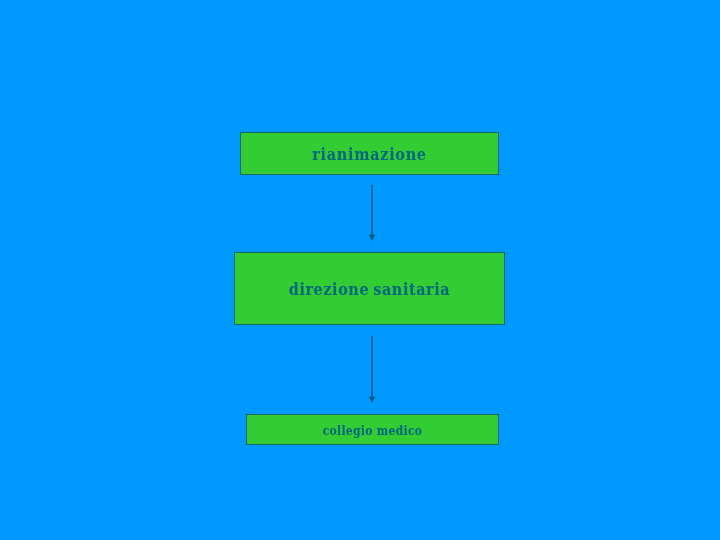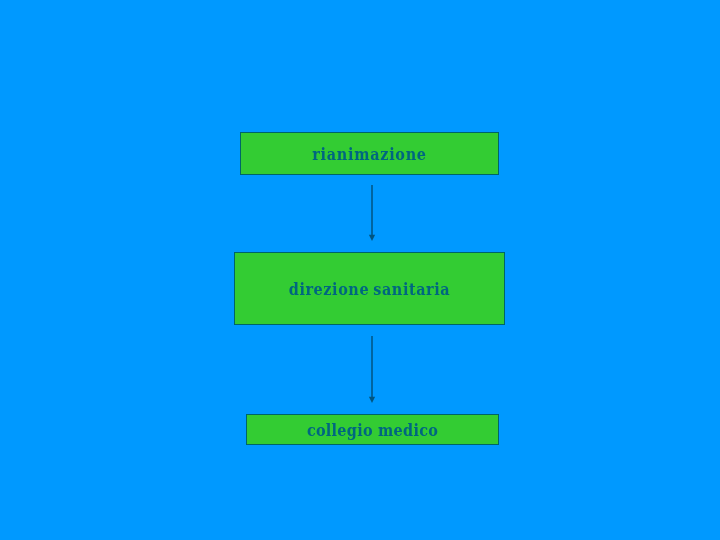--- a/index.html
+++ b/index.html
@@ -31,21 +31,21 @@
 
   <div class="node" id="node-0" style="left: 240px; top: 132px; width: 259px; height: 43px; background: rgb(51, 204, 51); border: 1px solid rgb(0, 102, 102);">
     <span class="node-label" id="label-0" style="color: rgb(0, 102, 128); font-size: 16px; line-height: 16px; height: 16px; letter-spacing: 0.73px; word-spacing: 0px; top: 14px;">rianimazione</span>
   </div>
 
   <div class="node" id="node-1" style="left: 234px; top: 252px; width: 271px; height: 73px; background: rgb(51, 204, 51); border: 1px solid rgb(0, 102, 102);">
     <span class="node-label" id="label-1" style="color: rgb(0, 102, 128); font-size: 16px; line-height: 16px; height: 16px; letter-spacing: 0.584px; word-spacing: -1.5px; top: 29px;">direzione sanitaria</span>
   </div>
 
   <div class="node" id="node-2" style="left: 246px; top: 414px; width: 253px; height: 31px; background: rgb(51, 204, 51); border: 1px solid rgb(0, 102, 102);">
-    <span class="node-label" id="label-2" style="color: rgb(0, 102, 128); font-size: 16px; line-height: 16px; height: 16px; letter-spacing: 0.29px; word-spacing: 0px; top: 8px;">collegio medico</span>
+    <span class="node-label" id="label-2" style="color: rgb(0, 102, 128); font-size: 12px; line-height: 16px; height: 16px; letter-spacing: 0.29px; word-spacing: 0px; top: 8px;">collegio medico</span>
   </div>
 
   <svg class="connector" id="conn-0" width="16" height="56" viewBox="0 0 16 56" style="left: 363.7px; top: 185px;">
     <line class="shaft" x1="8" y1="0" x2="8" y2="51.3" stroke="#005580" stroke-width="1.5"></line>
     <path class="head" d="M 4.9 49.8 L 11.1 49.8 L 8 56 Z" fill="#005580"></path>
   </svg>
 
   <svg class="connector" id="conn-1" width="16" height="67" viewBox="0 0 16 67" style="left: 363.7px; top: 336px;">
     <line class="shaft" x1="8" y1="0" x2="8" y2="62.3" stroke="#005580" stroke-width="1.5"></line>
     <path class="head" d="M 4.9 60.8 L 11.1 60.8 L 8 67 Z" fill="#005580"></path>

